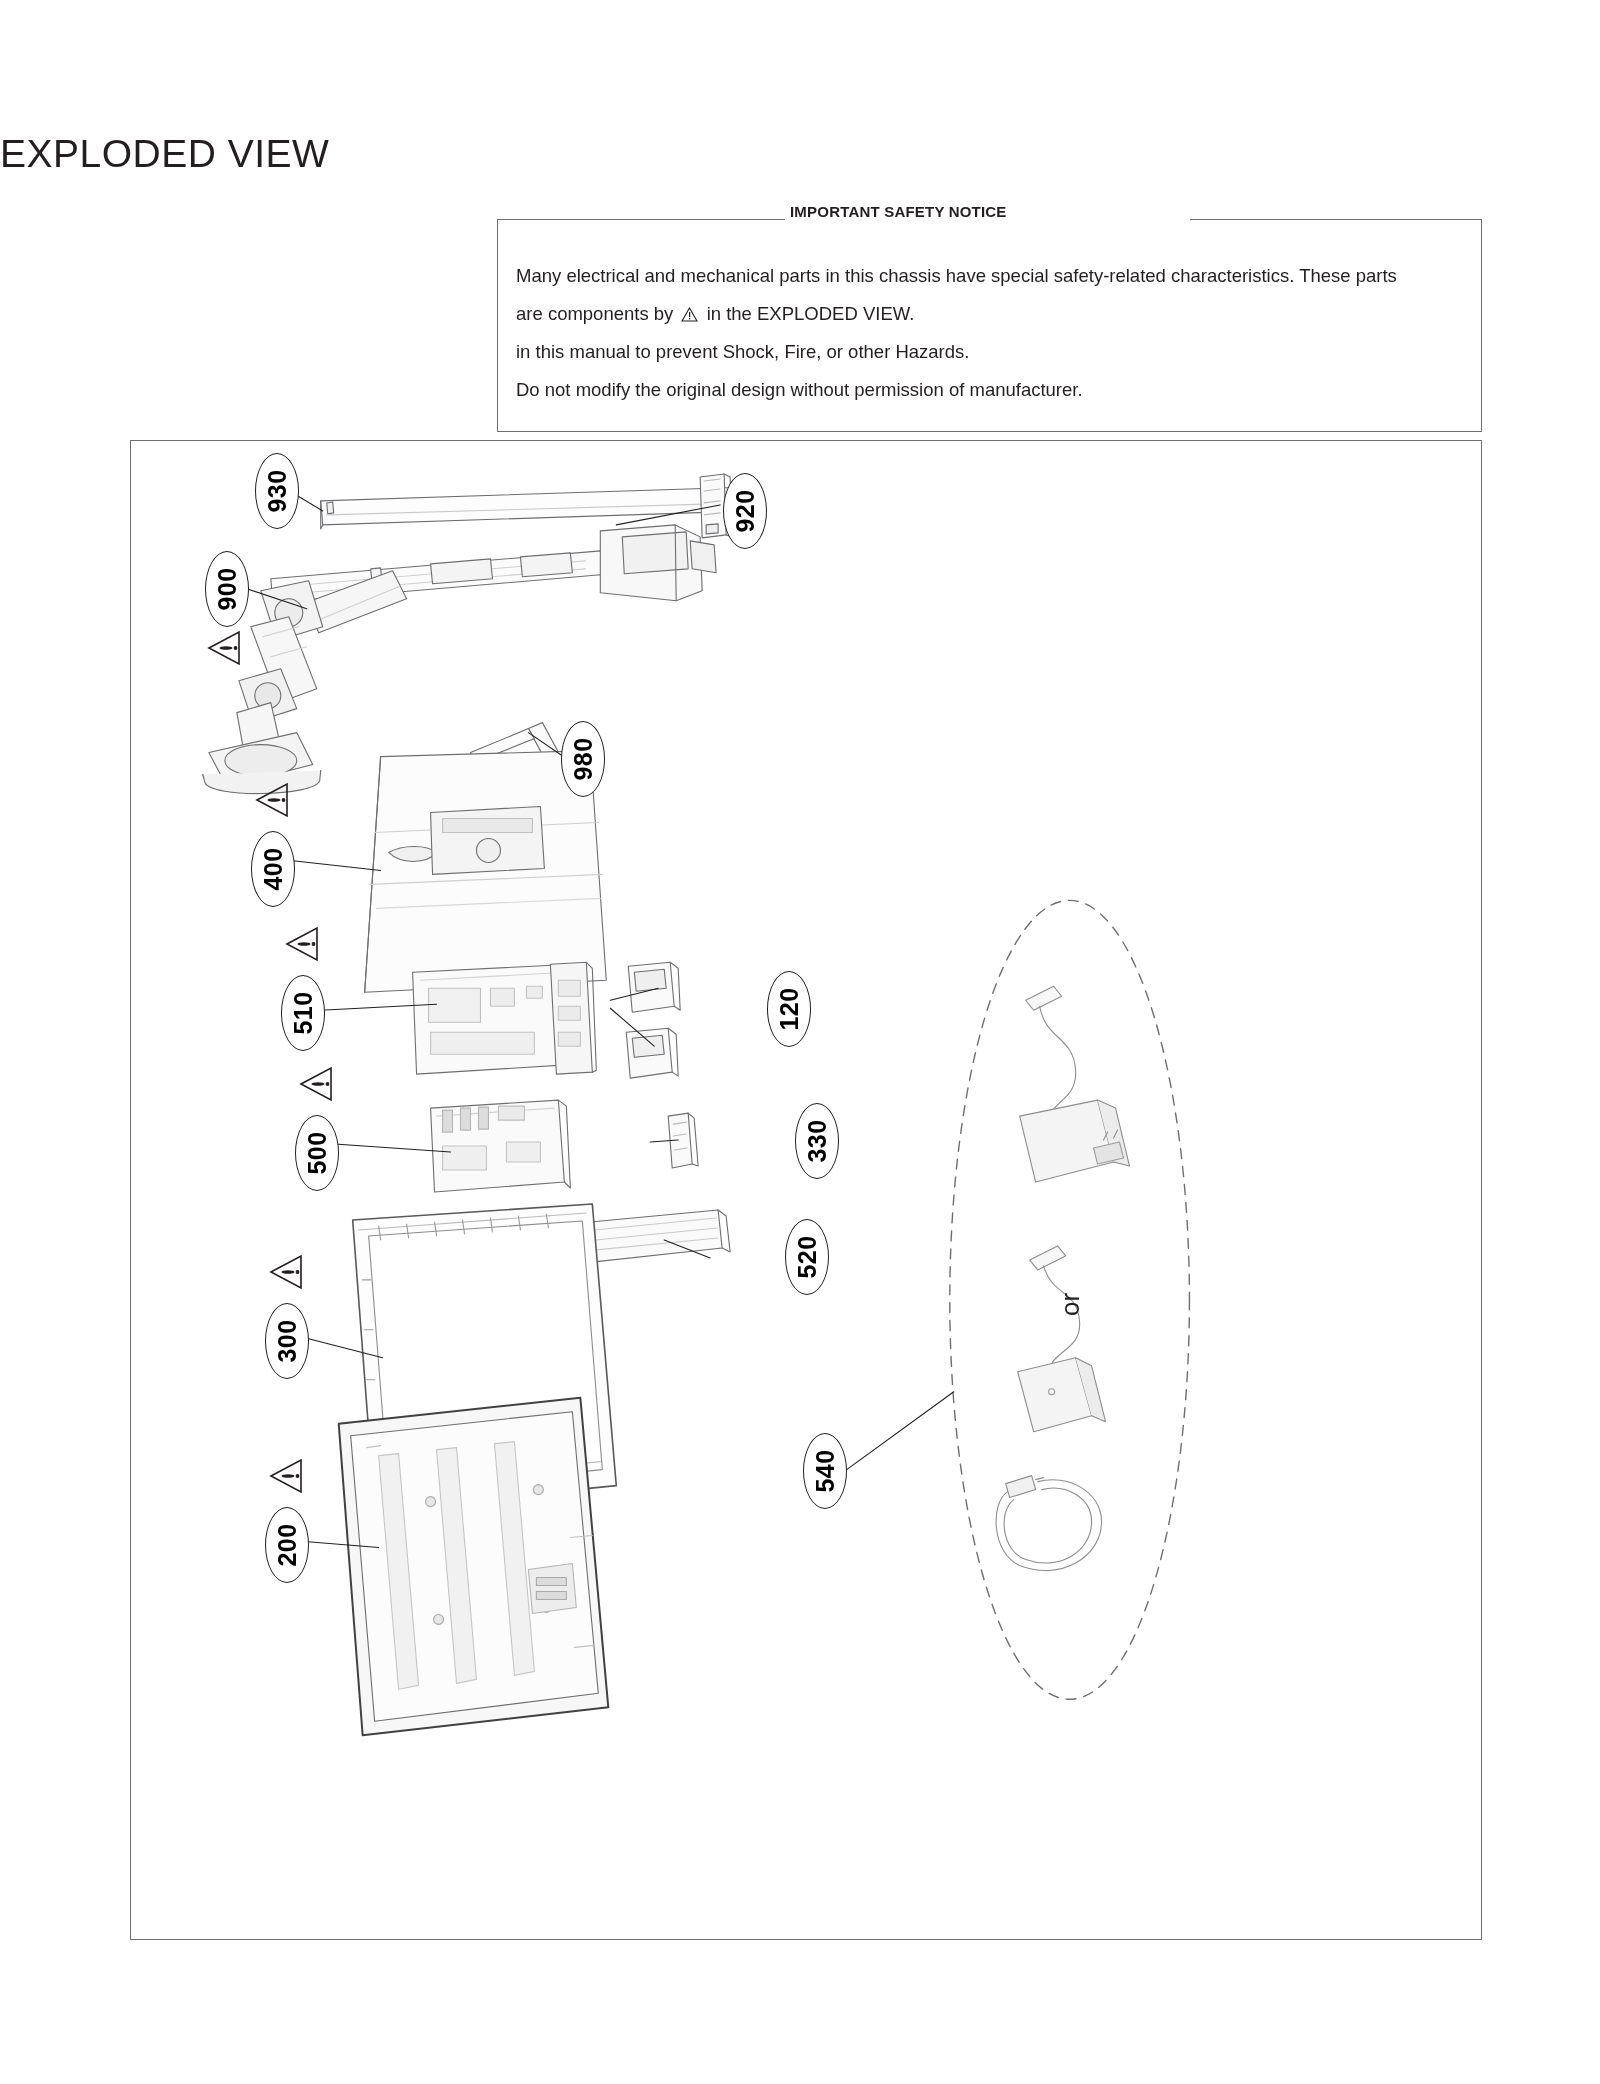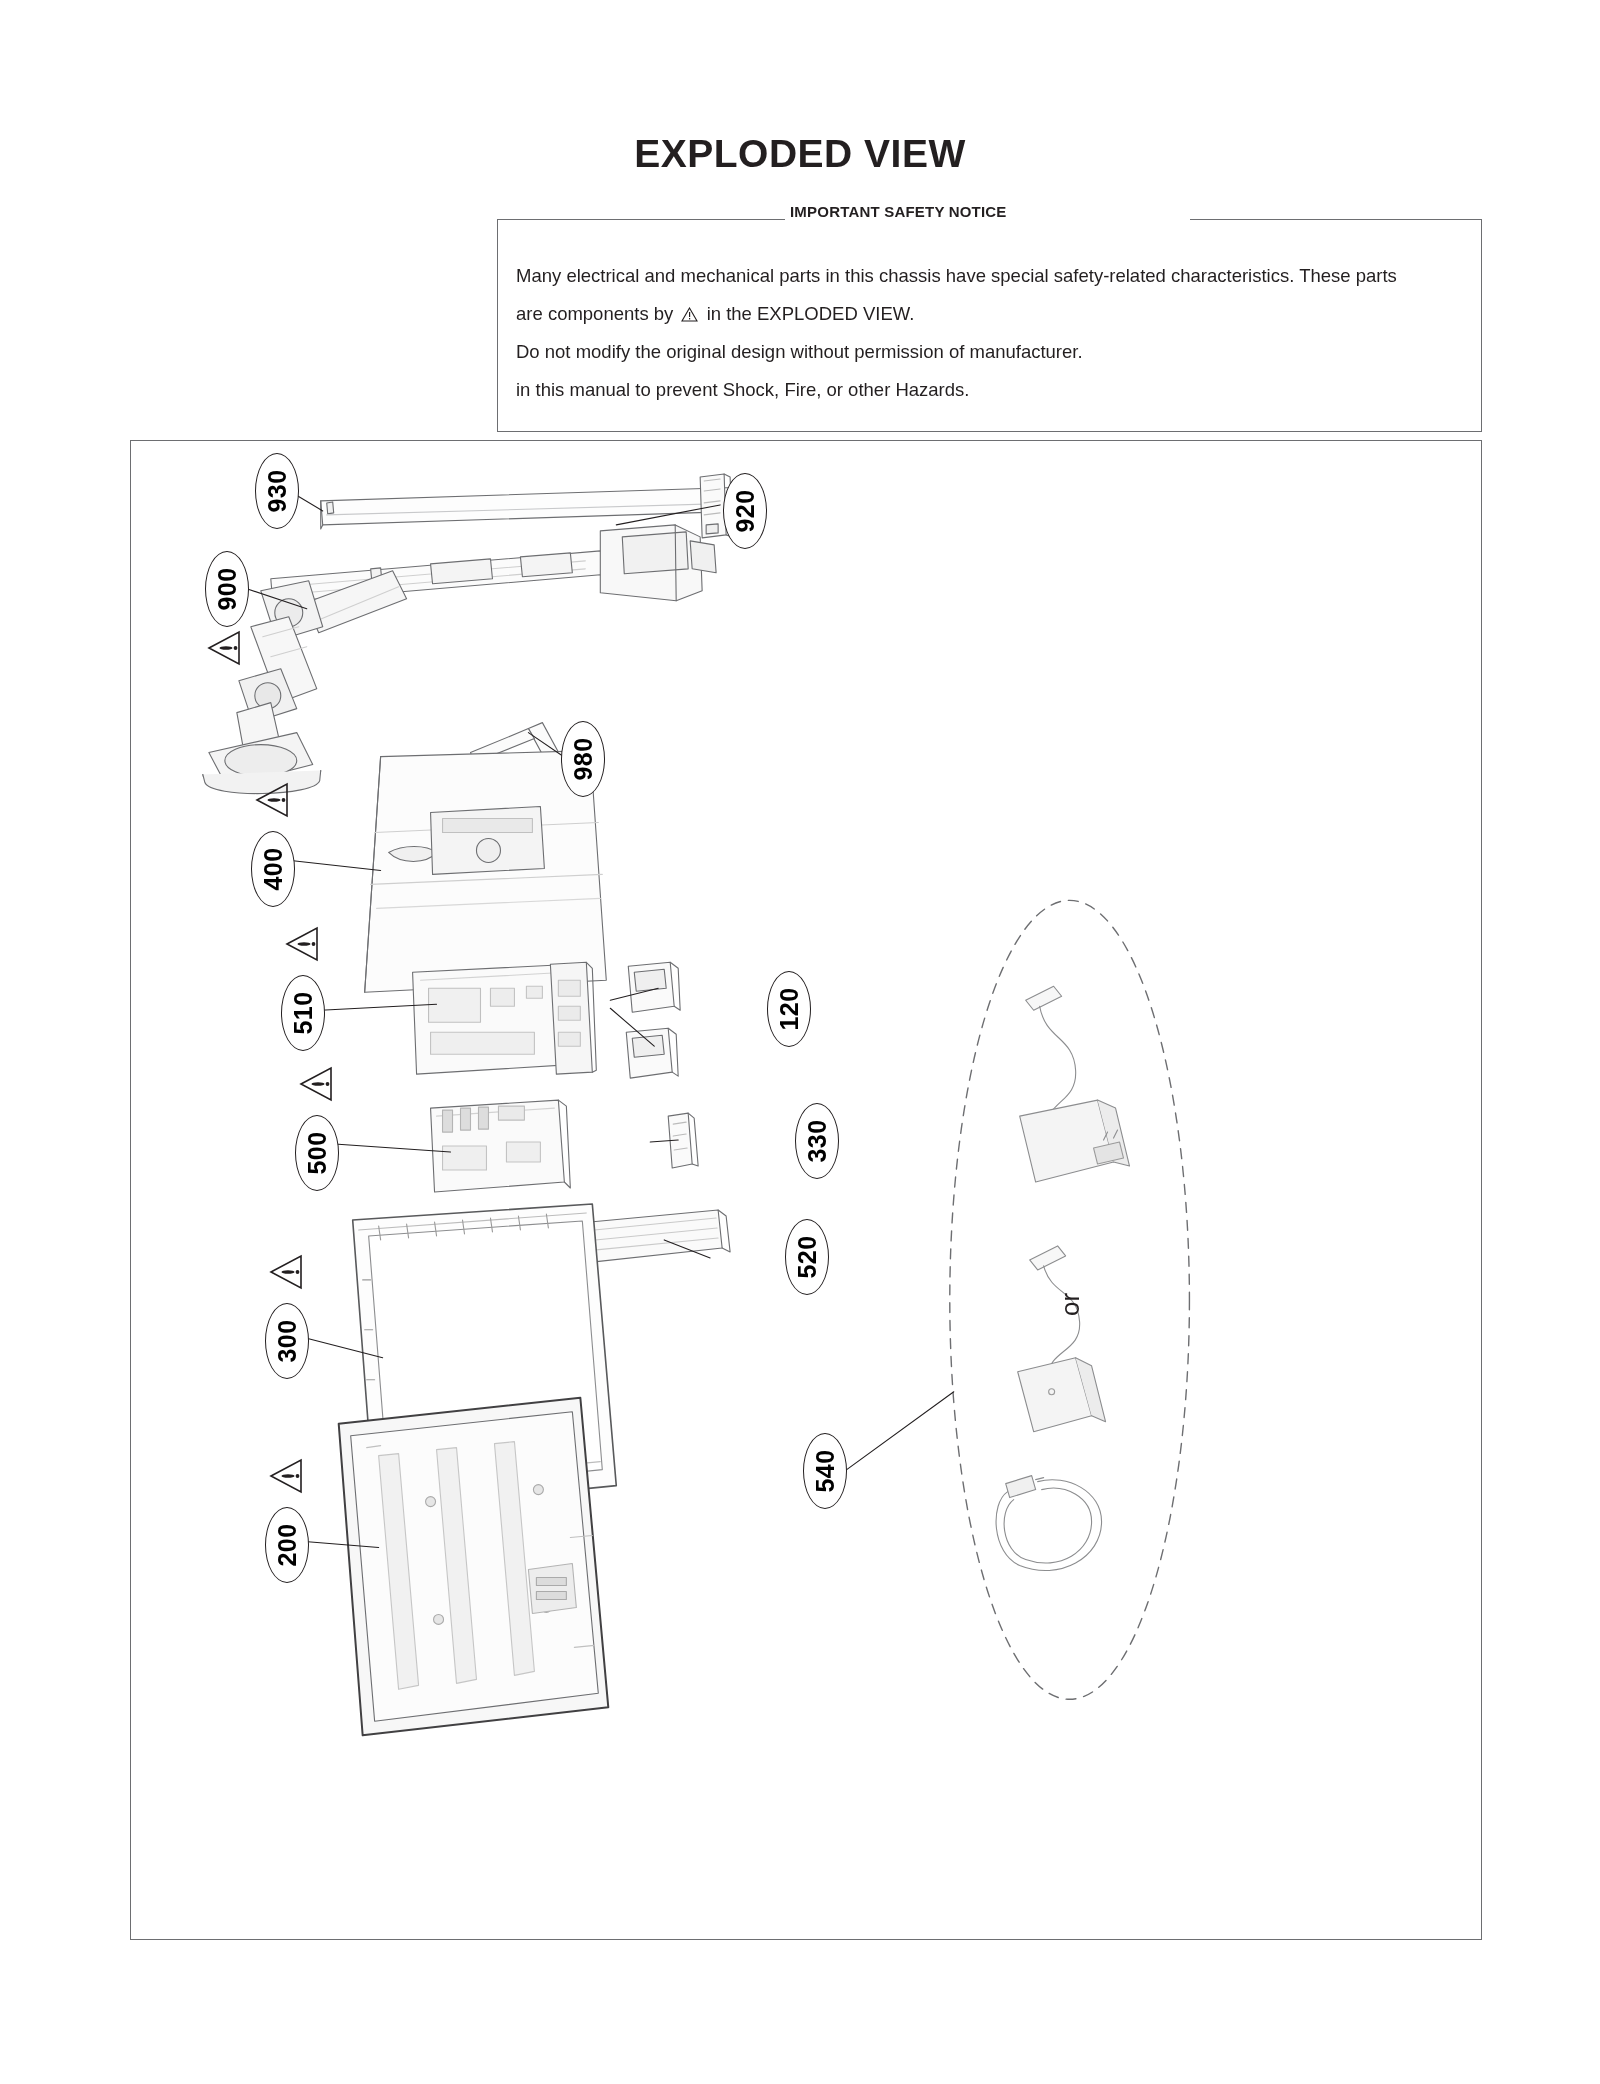--- a/index.html
+++ b/index.html
@@ -15,23 +15,23 @@
     font-family: "Liberation Sans", sans-serif;
     color: #231f20;
     overflow: hidden;
   }
 
   
   .page-title {
     position: absolute;
     left: 0; right: 0;
     top: 132px;
-    text-align: center;
+    text-align: left;
     font-size: 39px;
-    font-weight: bold;
+    font-weight: normal;
     letter-spacing: 0.5px;
     color: #231f20;
   }
 
   
   .notice-box {
     position: absolute;
     left: 497px;
     top: 219px;
     width: 985px;
@@ -146,22 +146,22 @@
     <span>are components by</span>
     <span class="inline-warn">
       <svg width="17" height="15" viewBox="0 0 17 15">
         <polygon points="8.5,1 16,14 1,14" fill="none" stroke="#231f20" stroke-width="1.1"></polygon>
         <rect x="8" y="5" width="1.2" height="5" fill="#231f20"></rect>
         <rect x="8" y="11" width="1.2" height="1.4" fill="#231f20"></rect>
       </svg>
     </span>
     <span>in the  EXPLODED VIEW.</span>
   </p>
+  <p>in this manual to prevent Shock, Fire, or other Hazards.</p>
   <p>Do not modify the original design without permission of manufacturer.</p>
-  <p>in this manual to prevent Shock, Fire, or other Hazards.</p>
 </div>
 
 <div class="diagram-frame">
 
   <svg class="diagram-canvas" viewBox="0 0 1352 1500" preserveAspectRatio="none">
     <g fill="none" stroke="#6d6e71" stroke-width="1.1" stroke-linejoin="round" stroke-linecap="round">
 
       <g>
         <path d="M 190 60 L 620 46 L 622 70 L 192 84 Z" fill="#fdfdfd"></path>
         <path d="M 190 60 L 190 88 L 192 84"></path>

